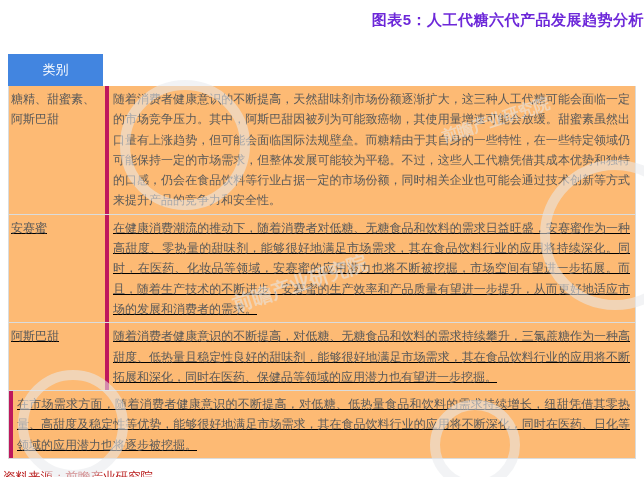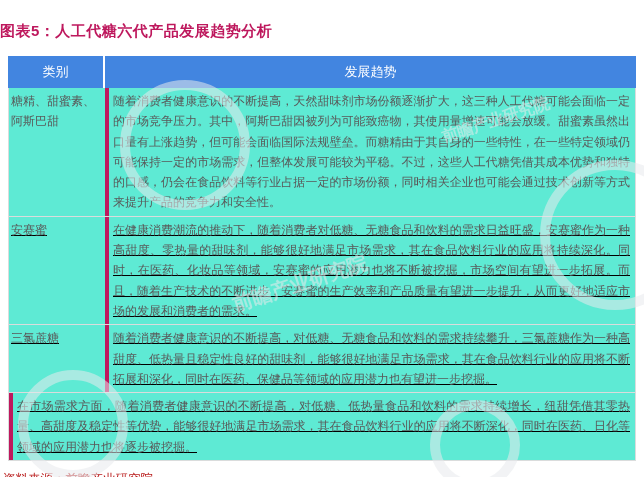--- a/index.html
+++ b/index.html
@@ -4,39 +4,39 @@
 <style>
   html, body { margin:0; padding:0; }
   body {
     width:644px; height:477px;
     background:#ffffff;
     font-family:"Liberation Sans","DejaVu Sans",sans-serif;
     position:relative;
     overflow:hidden;
   }
   .title {
-    text-align:left;
+    text-align:right;
     font-size:15px;
     font-weight:bold;
-    color:#be185d;
-    padding-top:22px;
+    color:#6d28d9;
+    padding-top:11px;
     letter-spacing:0.5px;
   }
-  .table-wrap { position:relative; margin:15px 8px 0 8px; }
+  .table-wrap { position:relative; margin:24px 8px 0 8px; }
   .thead { display:flex; }
   .th {
     background:#4285E0; color:#ffffff;
     font-size:13px; height:32px;
     display:flex; align-items:center; justify-content:center;
     box-sizing:border-box;
   }
   .th-cat  { width:97px; border-right:2px solid #ffffff; }
   .th-trend{ flex:1; }
   .tbody {
-    background:#5eead4;
+    background:#fdba74;
     border:1px solid #DADCDC;
     border-top:none;
   }
   .row { display:flex; }
   .row + .row { border-top:1px solid #DADCDC;text-decoration:underline; }
   .cell-cat {
     width:96px; box-sizing:border-box;
     padding:3px 2px;
     font-size:12px; line-height:20.3px;
     color:#595959;
@@ -67,33 +67,32 @@
   .wm-t2 { left:440px; top:110px; font-size:16px; }
 </style>
 </head>
 <body>
 
 <div class="title">图表5：人工代糖六代产品发展趋势分析</div>
 
 <div class="table-wrap">
   <div class="thead">
     <div class="th th-cat">类别</div>
-    <div class="th th-trend">发展趋势</div>
   </div>
   <div class="tbody">
     <div class="row">
       <div class="cell-cat">糖精、甜蜜素、阿斯巴甜</div>
       <div class="cell-trend">随着消费者健康意识的不断提高，天然甜味剂市场份额逐渐扩大，这三种人工代糖可能会面临一定的市场竞争压力。其中，阿斯巴甜因被列为可能致癌物，其使用量增速可能会放缓。甜蜜素虽然出口量有上涨趋势，但可能会面临国际法规壁垒。而糖精由于其自身的一些特性，在一些特定领域仍可能保持一定的市场需求，但整体发展可能较为平稳。不过，这些人工代糖凭借其成本优势和独特的口感，仍会在食品饮料等行业占据一定的市场份额，同时相关企业也可能会通过技术创新等方式来提升产品的竞争力和安全性。</div>
     </div>
     <div class="row">
       <div class="cell-cat">安赛蜜</div>
       <div class="cell-trend">在健康消费潮流的推动下，随着消费者对低糖、无糖食品和饮料的需求日益旺盛，安赛蜜作为一种高甜度、零热量的甜味剂，能够很好地满足市场需求，其在食品饮料行业的应用将持续深化。同时，在医药、化妆品等领域，安赛蜜的应用潜力也将不断被挖掘，市场空间有望进一步拓展。而且，随着生产技术的不断进步，安赛蜜的生产效率和产品质量有望进一步提升，从而更好地适应市场的发展和消费者的需求。</div>
     </div>
     <div class="row">
-      <div class="cell-cat">三氯蔗糖</div>
+      <div class="cell-cat">阿斯巴甜</div>
       <div class="cell-trend">随着消费者健康意识的不断提高，对低糖、无糖食品和饮料的需求持续攀升，三氯蔗糖作为一种高甜度、低热量且稳定性良好的甜味剂，能够很好地满足市场需求，其在食品饮料行业的应用将不断拓展和深化，同时在医药、保健品等领域的应用潜力也有望进一步挖掘。</div>
     </div>
     <div class="row">
       <div class="cell-trend">在市场需求方面，随着消费者健康意识的不断提高，对低糖、低热量食品和饮料的需求持续增长，纽甜凭借其零热量、高甜度及稳定性等优势，能够很好地满足市场需求，其在食品饮料行业的应用将不断深化，同时在医药、日化等领域的应用潜力也将逐步被挖掘。</div>
     </div>
   </div>
 </div>
 
 <div class="footer">
   <span>资料来源：前瞻产业研究院</span>

